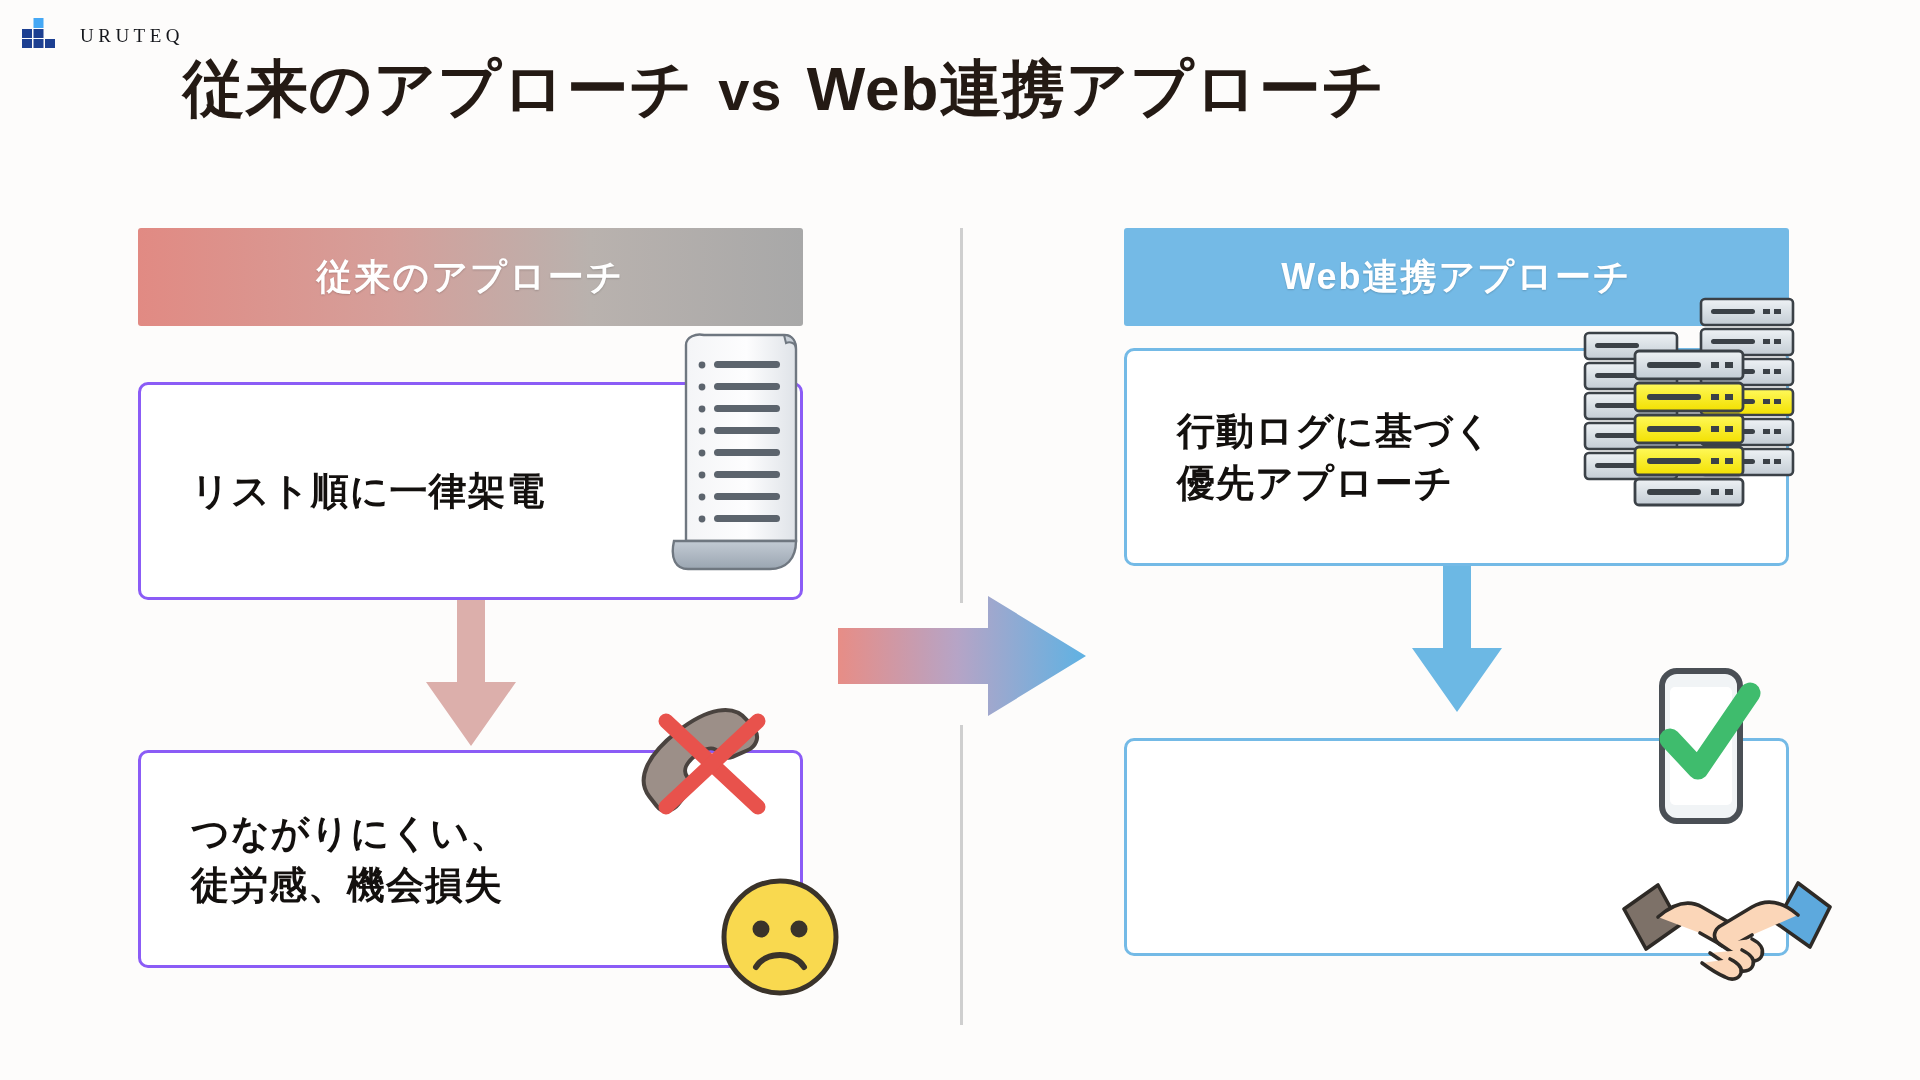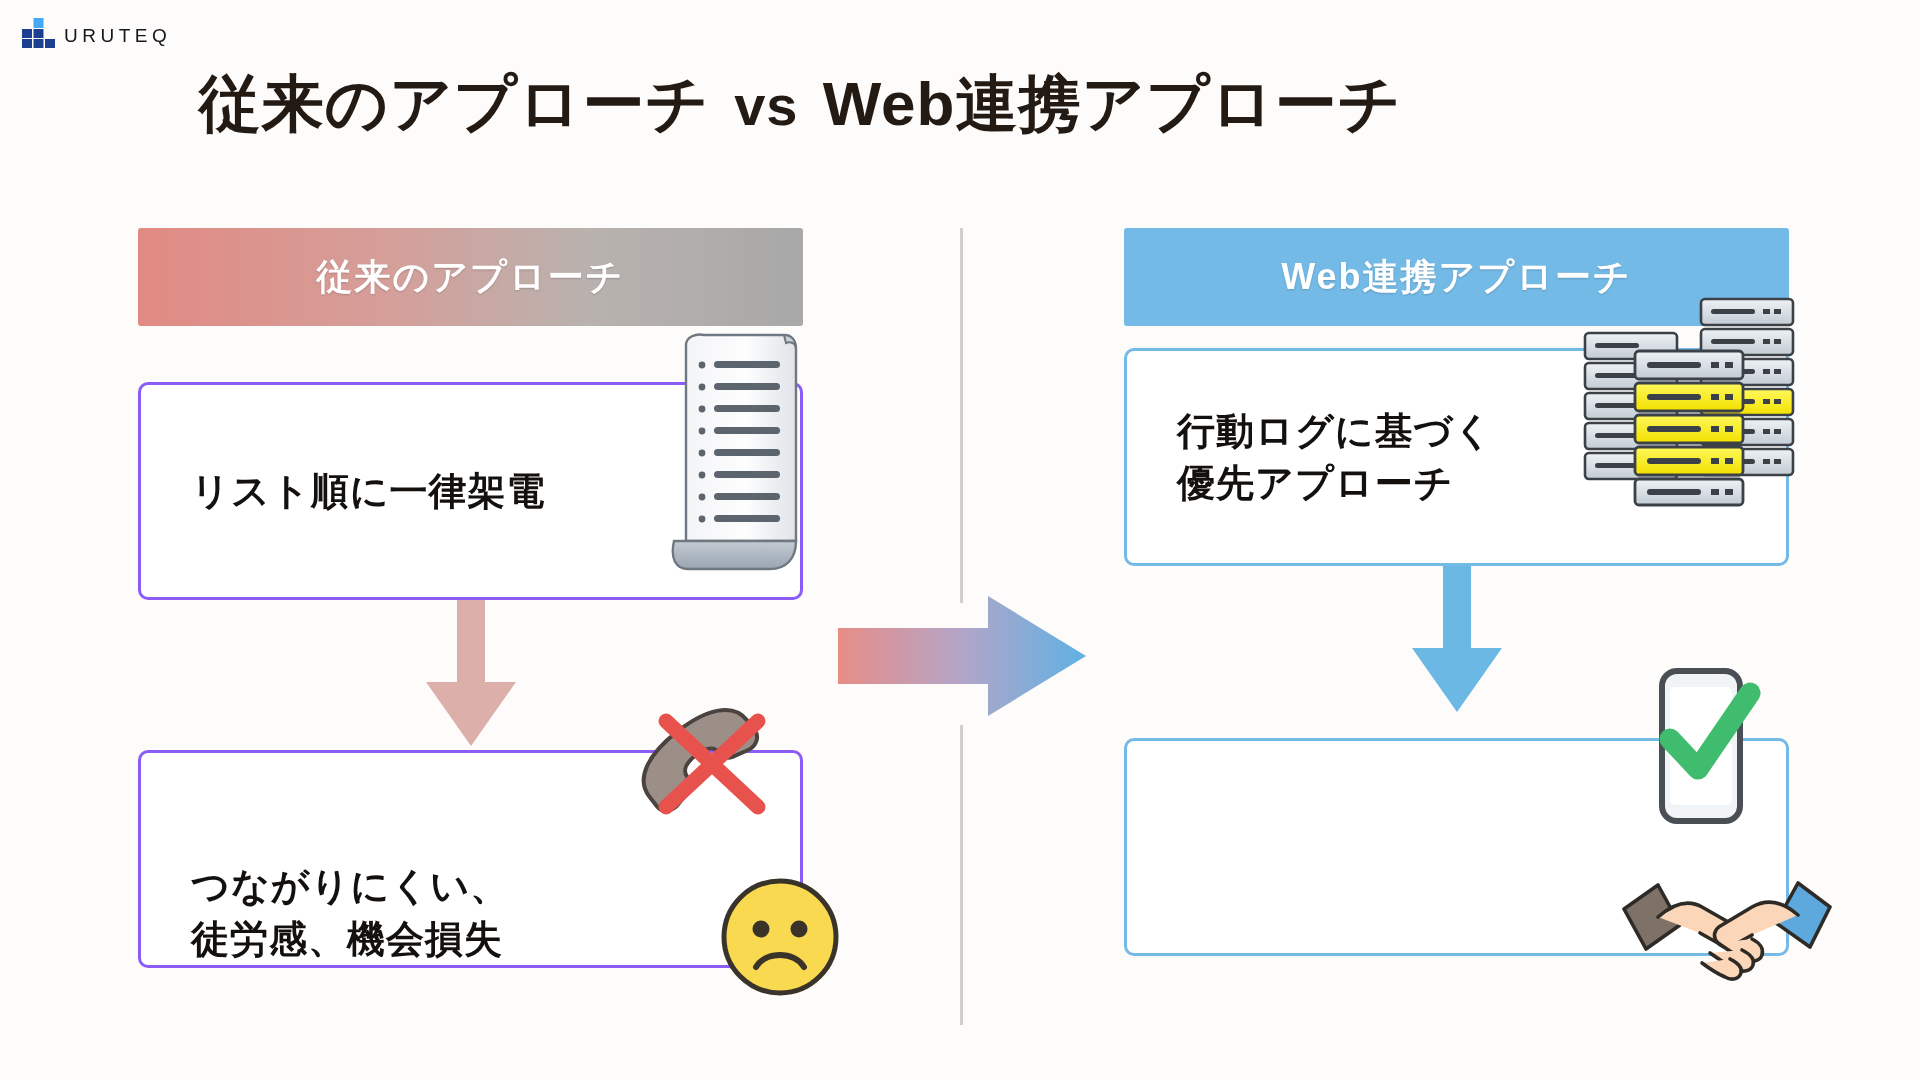--- a/index.html
+++ b/index.html
@@ -17,44 +17,44 @@
     position: relative;
   }
 
   
   .brand {
     position: absolute;
     top: 18px;
     left: 22px;
     display: flex;
     align-items: center;
-    gap: 8px;
+    gap: 24px;
+    font-family: Liberation Serif, serif;
   }
   .brand-mark { display: block; }
   .brand-name {
     font-size: 19px;
     letter-spacing: 4.5px;
     font-weight: 500;
     color: #15171c;
     line-height: 1;
   }
 
   
   .deck-title {
     position: absolute;
-    top: 62px;
+    top: 47px;
     left: 0;
     width: 1569px;
     text-align: center;
     font-size: 62px;
     font-weight: 700;
     color: #241a14;
     letter-spacing: 1px;
     white-space: nowrap;
-    margin-left: 16px;
   }
   .deck-title .vs {
     font-size: 56px;
     padding: 0 6px;
   }
 
   
   .divider-top, .divider-bottom {
     position: absolute;
     left: 960px;
@@ -110,21 +110,21 @@
     font-weight: 700;
     color: #13100e;
     line-height: 1.38;
     white-space: pre-line;
     letter-spacing: 1px;
     position: relative;
     z-index: 3;
   }
 
   .card-1 { margin-top: 56px; }
-  .card-2 { margin-top: 0; align-items: flex-end; }
+  .card-2 { margin-top: 0; }
 
   
   .vflow {
     height: 150px;
     display: flex;
     align-items: center;
     justify-content: center;
     position: relative;
   }
   .vflow svg { display: block; }

